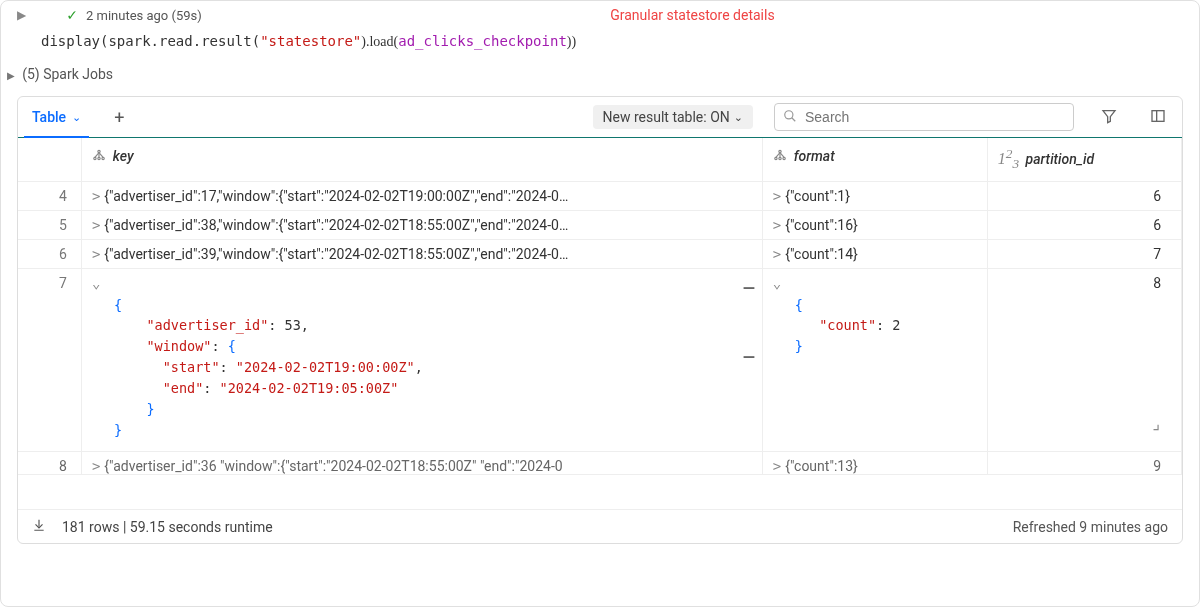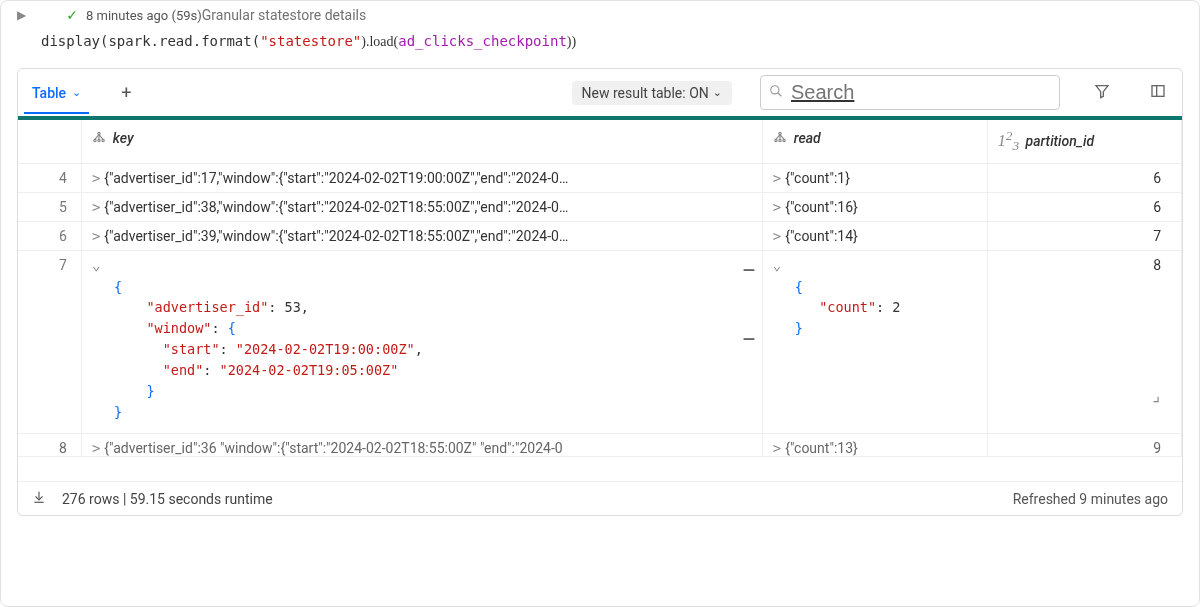--- a/index.html
+++ b/index.html
@@ -31,22 +31,22 @@
     font-size: 12px;
     margin-right: 40px;
   }
   .check-icon {
     color: #2ca02c;
     font-size: 14px;
     margin-right: 8px;
   }
   .cell-title {
     flex: 1;
-    text-align: left;
-    color: #737373;
+    text-align: center;
+    color: #ef4444;
     font-size: 14px;
   }
   .code-line {
     padding: 4px 40px 12px 40px;
     font-family: "Menlo", "Monaco", "Consolas", monospace;
     font-size: 14px;
   }
   .tok-fn { color: #333; }
   .tok-punct { color: #333; font-family: Liberation Serif, serif; }
   .tok-str { color: #c41a16; }
@@ -63,22 +63,22 @@
     border: 1px solid #ddd;
     border-radius: 6px;
     display: flex;
     flex-direction: column;
     height: 448px;
   }
   .result-toolbar {
     display: flex;
     align-items: center;
     padding: 6px 10px;
-    border-bottom: 4px solid #0f766e;
-    gap: 28px;
+    border-bottom: 1px solid #0f766e;
+    gap: 21px;
   }
   .tab-btn {
     color: #0b6cff;
     font-size: 14px;
     font-weight: 500;
     padding: 6px 4px;
     display: flex;
     align-items: center;
     gap: 6px;
     position: relative;
@@ -114,24 +114,23 @@
     padding: 4px 8px;
     display: flex;
     align-items: center;
     width: 300px;
     color: #999;
     gap: 6px;
   }
   .search-box input {
     border: none;
     outline: none;
-    font-size: 20px;
+    font-size: 14px;
     flex: 1;
     color: #333;
-    text-decoration: underline;
   }
   .icon-btn {
     color: #666;
     padding: 4px 6px;
     cursor: pointer;
   }
   .table-area {
     flex: 1;
     overflow: hidden;
     position: relative;
@@ -213,28 +212,32 @@
   .chev-down-blue { color: #0b6cff; font-size: 11px; }
 </style>
 </head>
 <body>
 
 <div class="cell-wrapper">
 
   <div class="cell-header">
     <span class="run-icon">▶</span>
     <span class="check-icon">✓</span>
-    <span>8 minutes ago (59s)</span>
+    <span>2 minutes ago (59s)</span>
     <span class="cell-title">Granular statestore details</span>
   </div>
 
   <div class="code-line">
-    <span class="tok-fn">display(spark.read.format(</span><span class="tok-str">"statestore"</span><span class="tok-punct">).load(</span><span class="tok-var">ad_clicks_checkpoint</span><span class="tok-punct">))</span>
+    <span class="tok-fn">display(spark.read.result(</span><span class="tok-str">"statestore"</span><span class="tok-punct">).load(</span><span class="tok-var">ad_clicks_checkpoint</span><span class="tok-punct">))</span>
   </div>
 
+  <div class="spark-jobs">
+    <span class="tri">▶</span>
+    <span>(5) Spark Jobs</span>
+  </div>
 
   <div class="result-panel">
 
     <div class="result-toolbar">
       <div class="tab-btn">
         <span>Table</span>
         <span class="chev-down-blue">⌄</span>
       </div>
       <div class="plus-btn">+</div>
       <div class="spacer"></div>
@@ -294,21 +297,21 @@
                 <svg width="14" height="12" viewBox="0 0 24 20" fill="none" stroke="#888" stroke-width="2">
                     <circle cx="12" cy="4" r="2"></circle>
                     <circle cx="5" cy="16" r="2"></circle>
                     <circle cx="12" cy="16" r="2"></circle>
                     <circle cx="19" cy="16" r="2"></circle>
                     <line x1="12" y1="6" x2="5" y2="14"></line>
                     <line x1="12" y1="6" x2="12" y2="14"></line>
                     <line x1="12" y1="6" x2="19" y2="14"></line>
                   </svg>
               </span>
-              <span>read</span>
+              <span>format</span>
             </th>
             <th class="col-part" style="text-align:left;">
               <span class="type-icon" style="font-family:serif;">1<sup>2</sup><sub>3</sub></span>
               <span>partition_id</span>
             </th>
           </tr>
         </thead>
         <tbody id="tbody">
         <tr>
               <td class="col-idx">4</td>
@@ -357,17 +360,17 @@
     </div>
 
     <div class="result-footer">
       <span class="dl-icon">
         <svg width="14" height="14" viewBox="0 0 24 24" fill="none" stroke="#555" stroke-width="2">
             <line x1="12" y1="3" x2="12" y2="15"></line>
             <polyline points="6 11 12 17 18 11"></polyline>
             <line x1="4" y1="21" x2="20" y2="21"></line>
           </svg>
       </span>
-      <span>276 rows  |  59.15 seconds runtime</span>
+      <span>181 rows  |  59.15 seconds runtime</span>
       <span class="footer-right">Refreshed 9 minutes ago</span>
     </div>
   </div>
 </div>
 
 </body></html>

